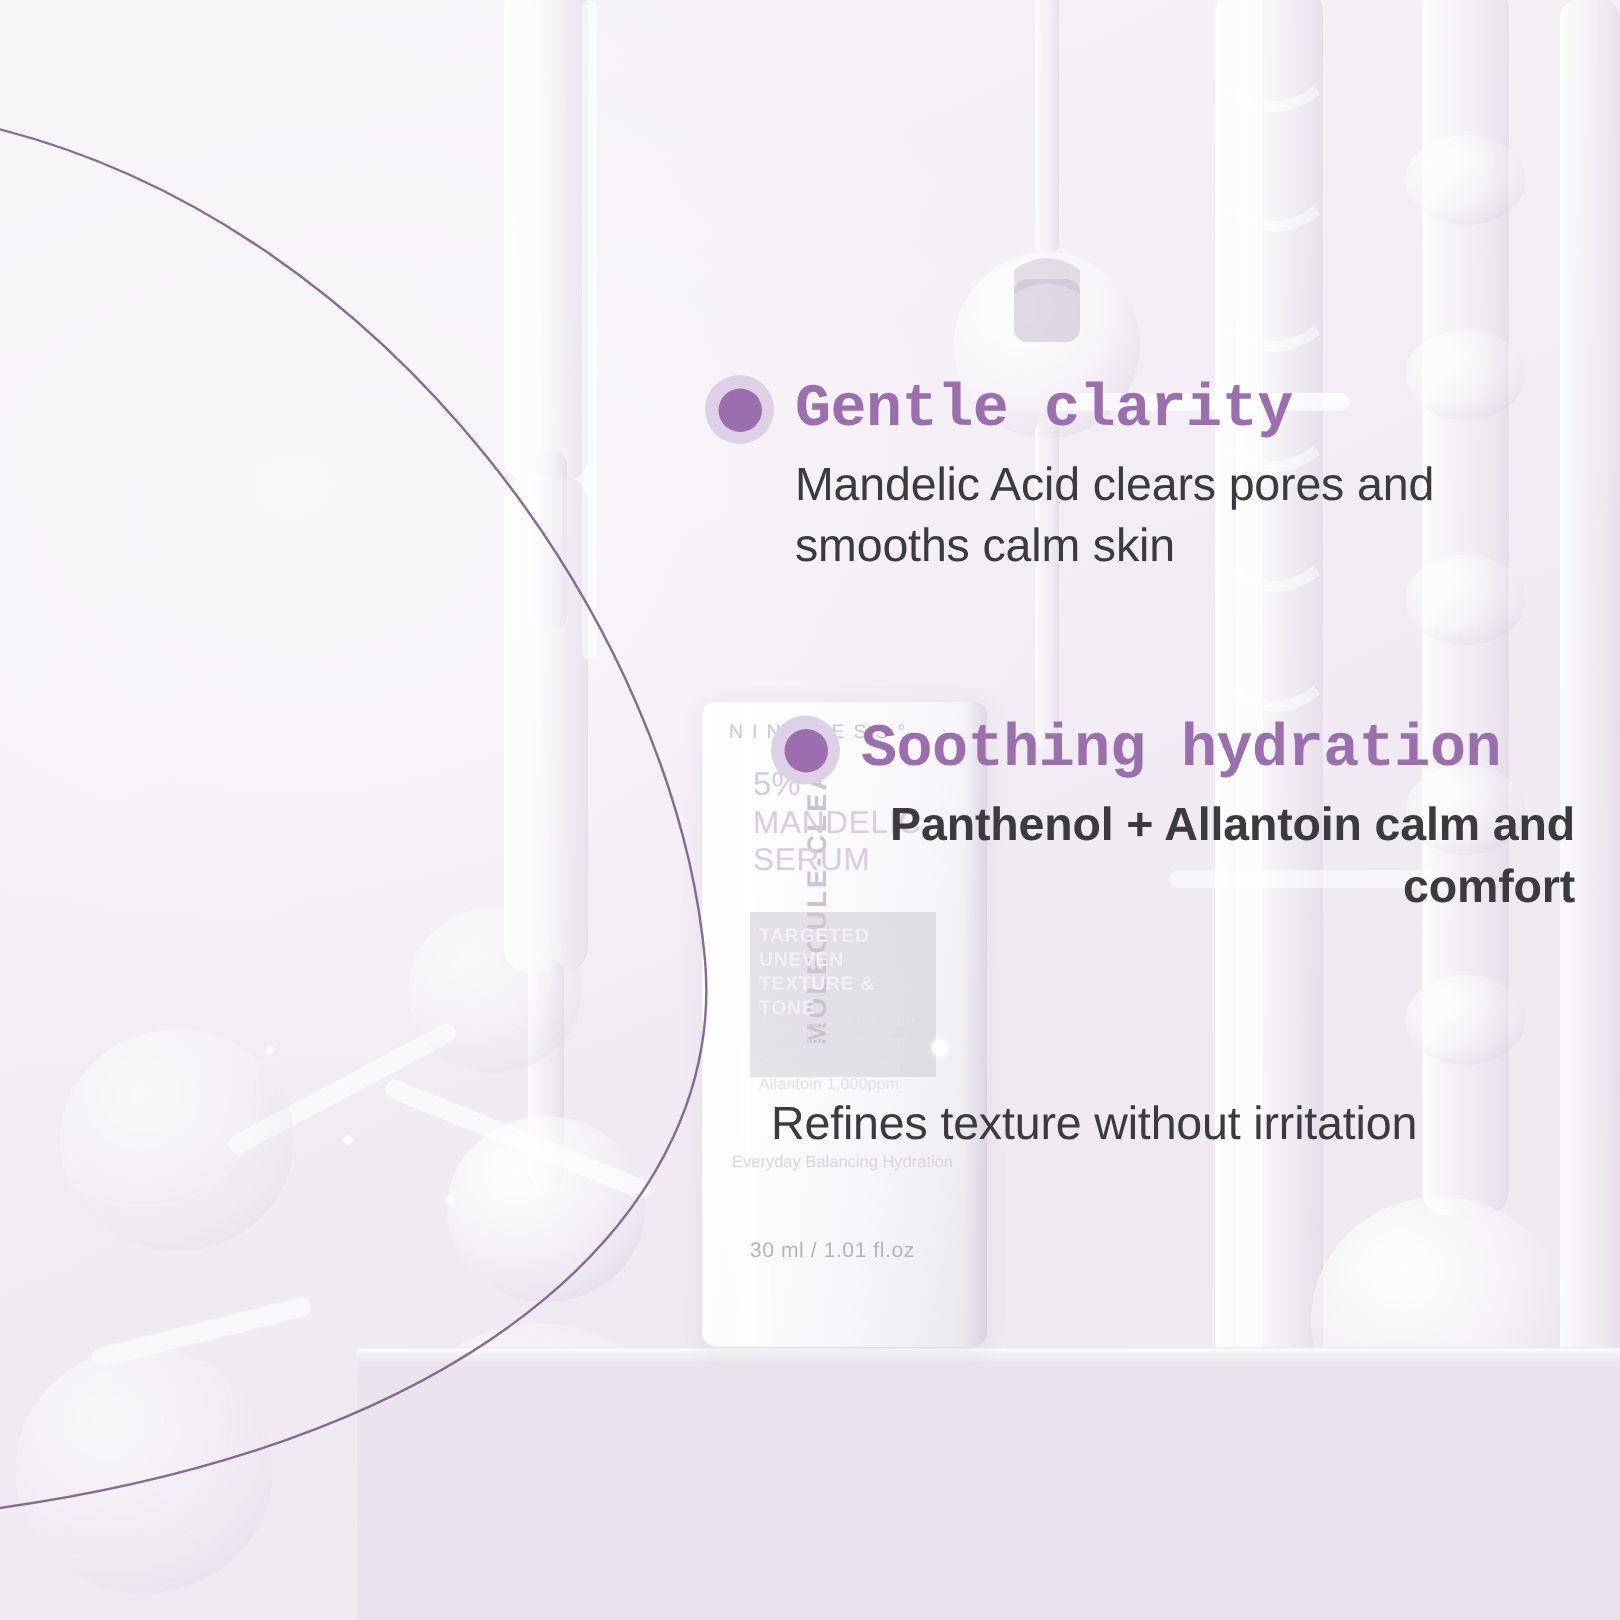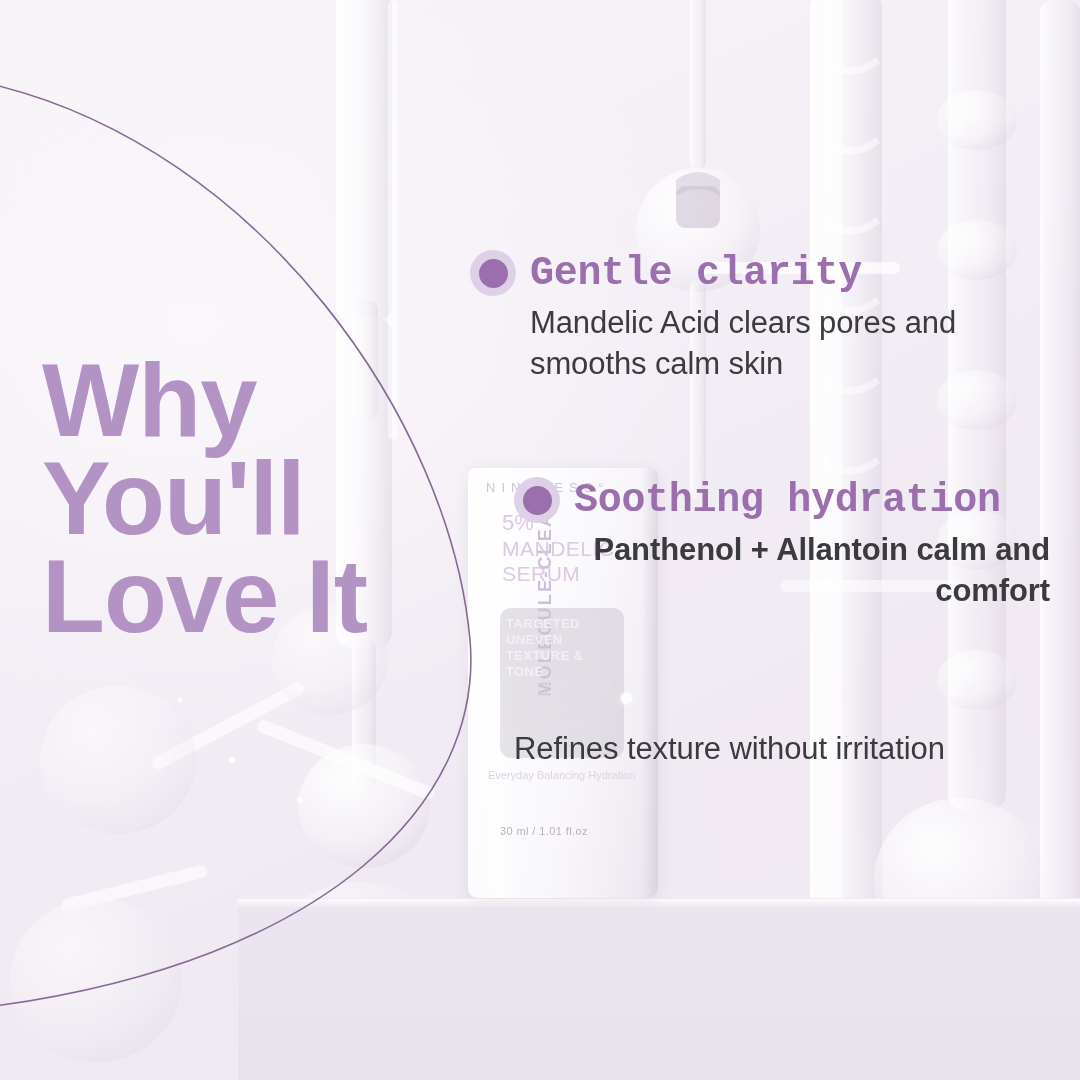--- a/index.html
+++ b/index.html
@@ -59,28 +59,27 @@
   }
   .b-vert{
     position:absolute;left:-28px;top:118px;width:210px;
     transform:rotate(-90deg);transform-origin:center;
     font-size:18px;font-weight:700;letter-spacing:2.2px;color:#cdc1d5;
     text-align:center;white-space:nowrap;
   }
   .b-pct{position:absolute;left:34px;top:42px;font-size:22px;color:#dbc9e2;font-weight:500;}
   .b-name{position:absolute;left:34px;top:68px;font-size:21px;line-height:25px;color:#dcc9e3;font-weight:500;letter-spacing:.5px;}
   .b-panel{
-    position:absolute;left:32px;top:140px;width:124px;height:150px;
+    position:absolute;left:32px;top:140px;width:124px;height:110px;
     background:linear-gradient(180deg,rgba(206,200,210,.55),rgba(196,190,202,.42));
-    border-radius:11px;
   }
   .b-target{position:absolute;left:6px;top:8px;font-size:13px;line-height:16px;color:#f4eef6;font-weight:600;letter-spacing:.4px;}
   .b-ing{position:absolute;left:6px;top:66px;font-size:10.5px;line-height:14px;color:#e6dfe9;letter-spacing:.2px;}
   .b-sub{position:absolute;left:20px;top:300px;font-size:11px;line-height:14px;color:#ddd3e2;}
-  .b-vol{position:absolute;left:32px;top:357px;font-size:11px;color:#b9b0bf;letter-spacing:.4px;}
+  .b-vol{position:absolute;left:32px;top:357px;font-size:14px;color:#b9b0bf;letter-spacing:.4px;}
   .b-dot{position:absolute;right:26px;top:225px;width:11px;height:11px;border-radius:50%;background:#fff;box-shadow:0 0 5px rgba(255,255,255,.95);}
 
   
   .arc{position:absolute;left:0;top:0;width:1080px;height:1080px;pointer-events:none;}
 
   
   .headline{
     position:absolute;left:42px;top:352px;width:400px;
     font-size:103px;line-height:0.95;font-weight:700;
     color:#b392c4;letter-spacing:-1px;
@@ -229,25 +228,20 @@
     </div>
     <div class="b-sub">Everyday Balancing Hydration</div>
     <div class="b-vol">30 ml / 1.01 fl.oz</div>
     <div class="b-dot"></div>
   </div>
 
   <svg class="arc" viewBox="0 0 1080 1080" xmlns="http://www.w3.org/2000/svg" aria-hidden="true">
     <path d="M -5 85 C 260 150 450 420 470 640 C 484 800 330 960 -5 1006" fill="none" stroke="#7a5a8c" stroke-width="1.6" opacity=".9"></path>
   </svg>
 
-  <div class="headline">
-    <span class="hl">Why</span>
-    <span class="hl">You'll</span>
-    <span class="hl">Love It</span>
-  </div>
 
   <div class="benefits">
 
     <div class="benefit b1">
       <div class="b-head">
         <span class="dot">
             <i></i>
           </span>
         <span class="b-title">Gentle clarity</span>
       </div>

